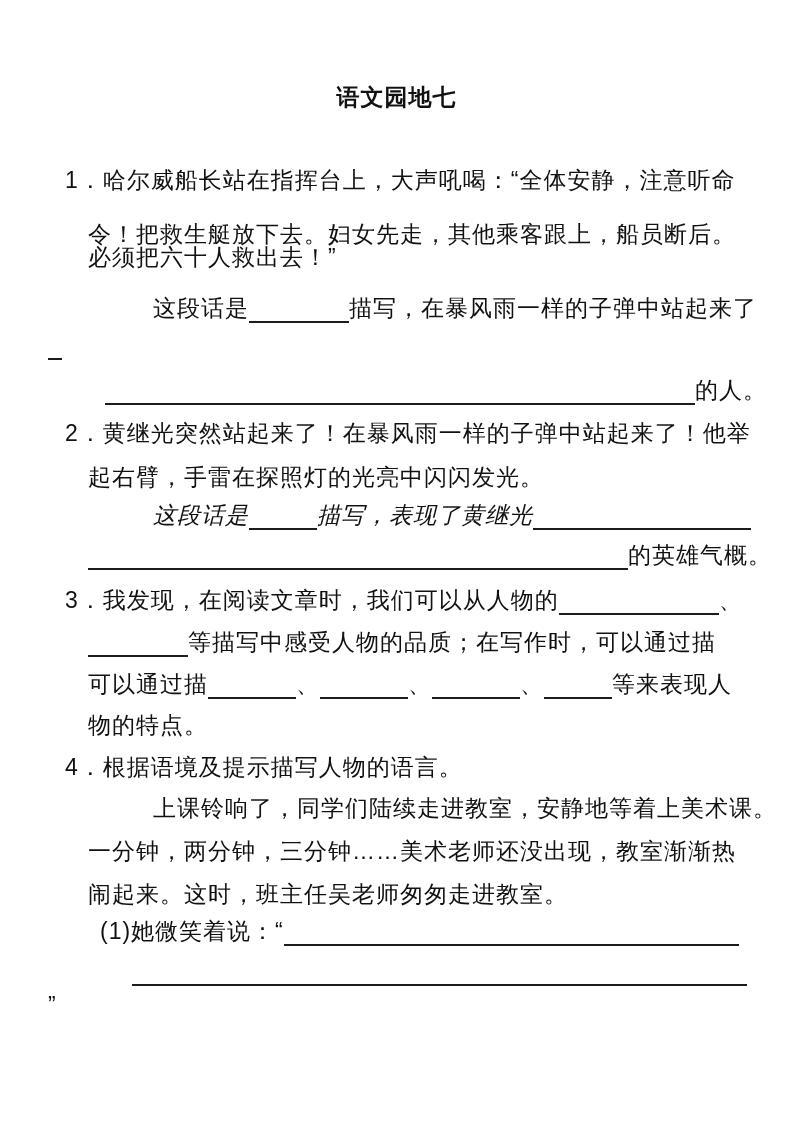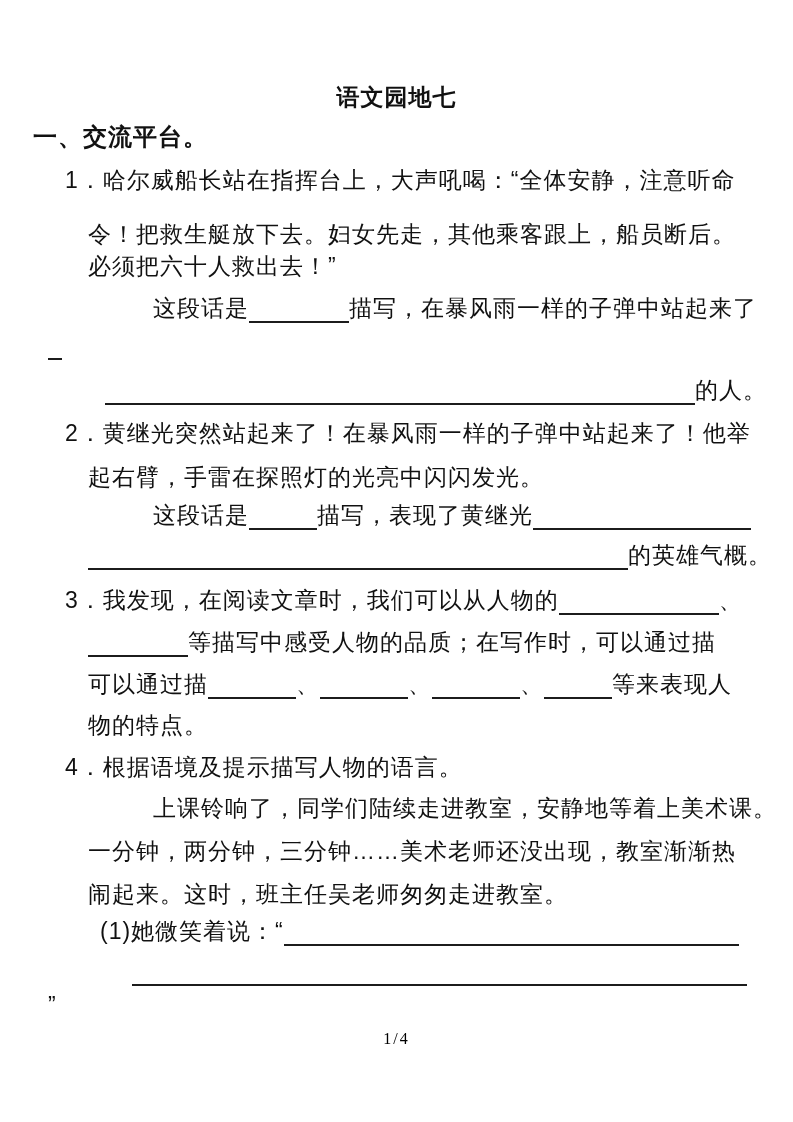--- a/index.html
+++ b/index.html
@@ -40,40 +40,38 @@
     font-family:"Liberation Serif","DejaVu Serif",serif;
     font-size:16px;letter-spacing:2px;color:#000;
   }
 </style>
 </head>
 <body>
 
 <div class="page">
   <div class="doc-title">语文园地七</div>
 
-  <div class="section-heading">一、交流平台。</div>
 
   <div>
       <div class="line" style="left: 65px; top: 165px;"><span class="t">1．哈尔威船长站在指挥台上，大声吼喝：“全体安静，注意听命</span></div>
       <div class="line" style="left: 88px; top: 219px;"><span class="t">令！把救生艇放下去。妇女先走，其他乘客跟上，船员断后。</span></div>
-      <div class="line" style="left: 88px; top: 251px; text-align: center;"><span class="t">必须把六十人救出去！”</span></div>
+      <div class="line" style="left: 88px; top: 242px; text-align: center;"><span class="t">必须把六十人救出去！”</span></div>
       <div class="line" style="left: 153px; top: 293px;"><span class="t">这段话是</span><span class="blank" style="width: 100px;"></span><span class="t">描写，在暴风雨一样的子弹中站起来了</span></div>
       <div class="line" style="left: 48px; top: 330px;"><span class="blank" style="width: 14px;"></span></div>
       <div class="line" style="left: 105px; top: 375px;"><span class="blank" style="width: 590px;"></span><span class="t">的人。</span></div>
       <div class="line" style="left: 65px; top: 418px;"><span class="t">2．黄继光突然站起来了！在暴风雨一样的子弹中站起来了！他举</span></div>
       <div class="line" style="left: 88px; top: 462px;"><span class="t">起右臂，手雷在探照灯的光亮中闪闪发光。</span></div>
-      <div class="line" style="left: 153px; top: 500px;"><span class="t">这段话是</span><span class="blank" style="width: 68px;"></span><span class="t">描写，表现了黄继光</span><span class="blank" style="width: 218px;"></span></div>
+      <div class="line" style="left: 153px; top: 500px; font-style: italic;"><span class="t">这段话是</span><span class="blank" style="width: 68px;"></span><span class="t">描写，表现了黄继光</span><span class="blank" style="width: 218px;"></span></div>
       <div class="line" style="left: 88px; top: 540px;"><span class="blank" style="width: 540px;"></span><span class="t">的英雄气概。</span></div>
       <div class="line" style="left: 65px; top: 585px;"><span class="t">3．我发现，在阅读文章时，我们可以从人物的</span><span class="blank" style="width: 160px;"></span><span class="t">、</span></div>
       <div class="line" style="left: 88px; top: 627px;"><span class="blank" style="width: 100px;"></span><span class="t">等描写中感受人物的品质；在写作时，可以通过描</span></div>
       <div class="line" style="left: 88px; top: 669px;"><span class="t">可以通过描</span><span class="blank" style="width: 88px;"></span><span class="t">、</span><span class="blank" style="width: 88px;"></span><span class="t">、</span><span class="blank" style="width: 88px;"></span><span class="t">、</span><span class="blank" style="width: 68px;"></span><span class="t">等来表现人</span></div>
       <div class="line" style="left: 88px; top: 710px;"><span class="t">物的特点。</span></div>
       <div class="line" style="left: 65px; top: 752px;"><span class="t">4．根据语境及提示描写人物的语言。</span></div>
       <div class="line" style="left: 153px; top: 793px;"><span class="t">上课铃响了，同学们陆续走进教室，安静地等着上美术课。</span></div>
       <div class="line" style="left: 88px; top: 836px;"><span class="t">一分钟，两分钟，三分钟……美术老师还没出现，教室渐渐热</span></div>
       <div class="line" style="left: 88px; top: 879px;"><span class="t">闹起来。这时，班主任吴老师匆匆走进教室。</span></div>
       <div class="line" style="left: 100px; top: 916px;"><span class="t">(1)她微笑着说：“</span><span class="blank" style="width: 455px;"></span></div>
       <div class="line" style="left: 132px; top: 956px;"><span class="blank" style="width: 615px;"></span></div>
       <div class="line" style="left: 48px; top: 990px;"><span class="t">”</span></div>
     </div>
 
-  <div class="page-footer">1/4</div>
 </div>
 
 </body></html>

